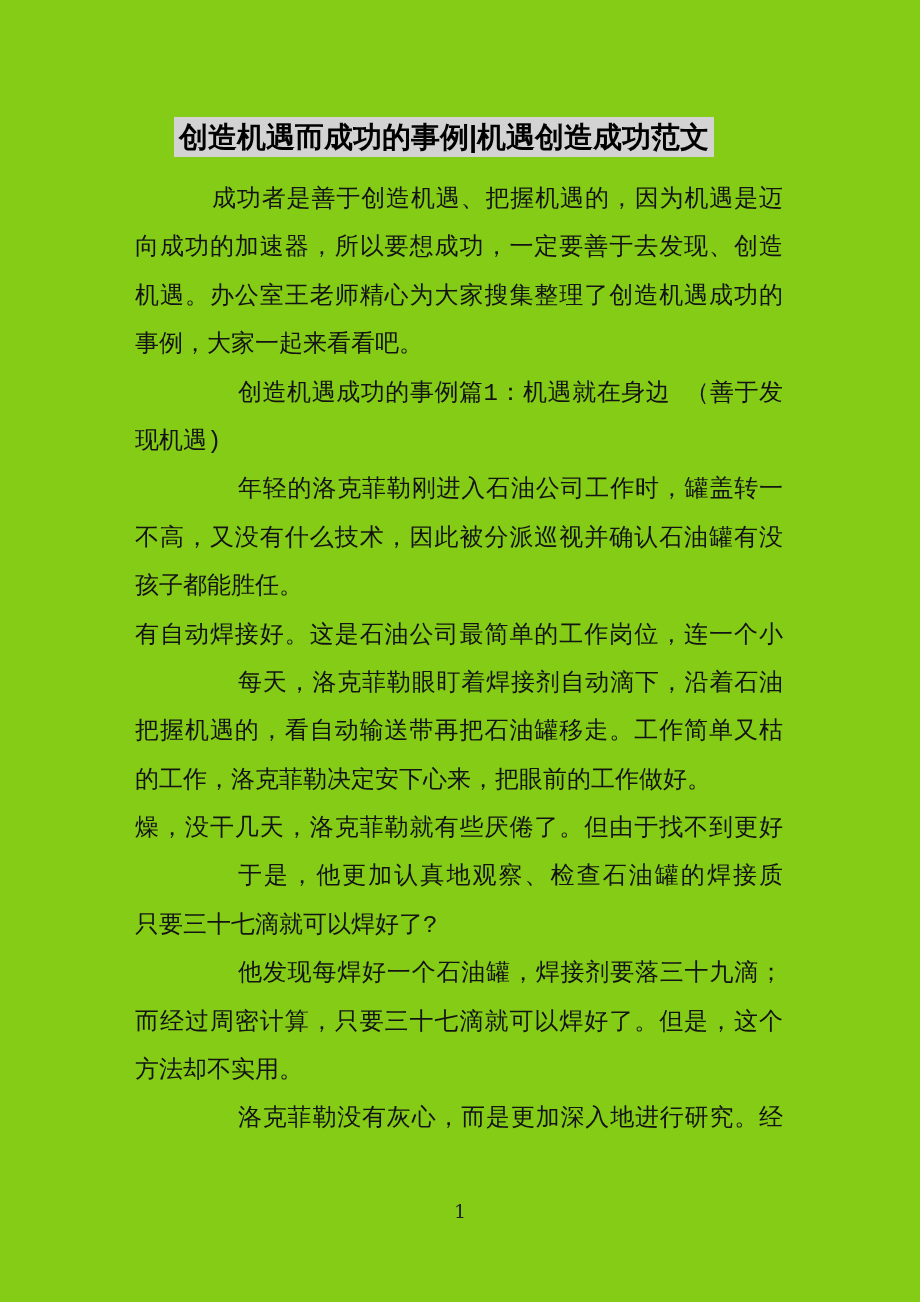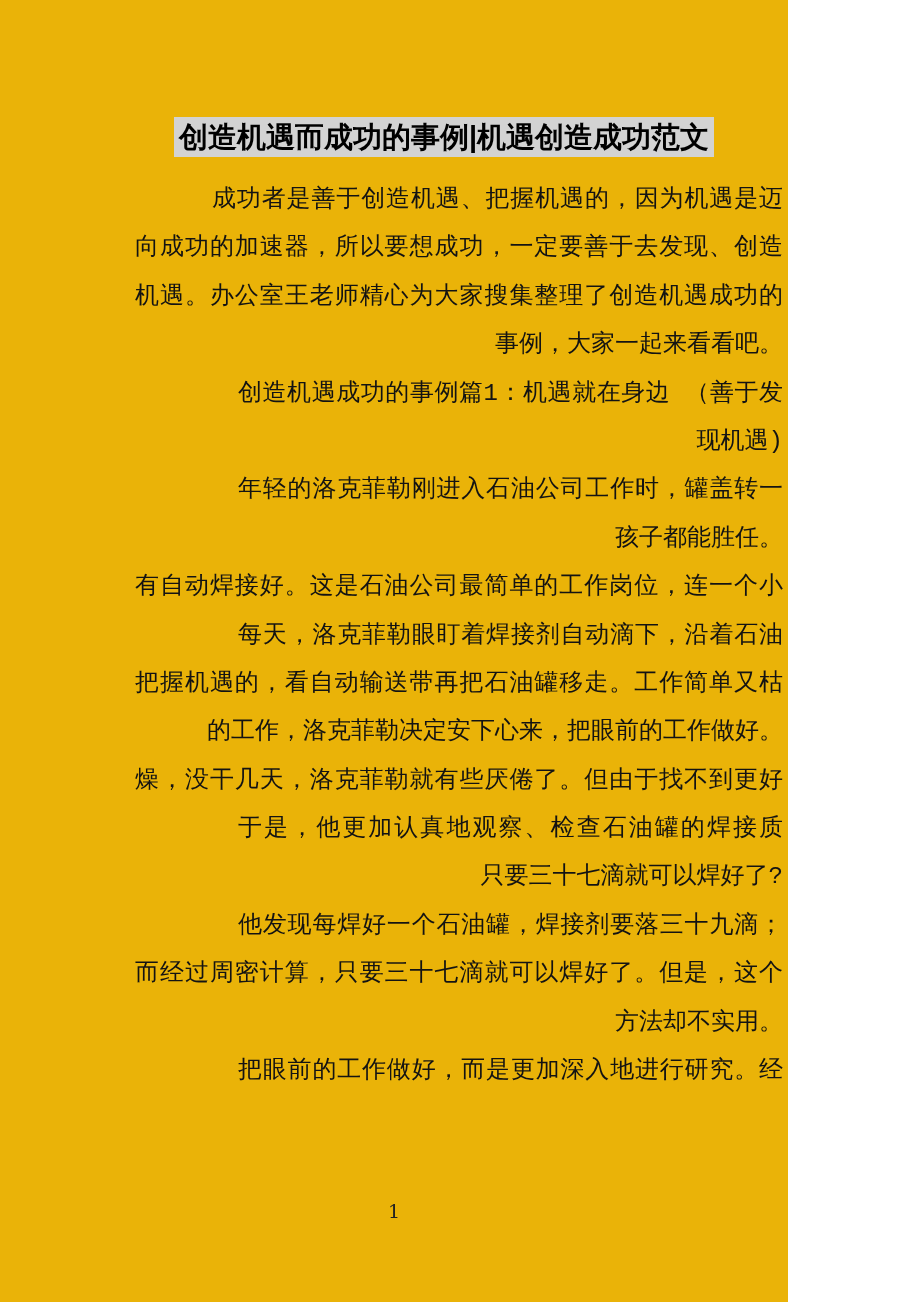--- a/index.html
+++ b/index.html
@@ -2,23 +2,23 @@
 <html><head>
 <meta charset="utf-8">
 <style>
   html, body {
     margin: 0;
     padding: 0;
     background: #ffffff;
   }
   .page {
     position: relative;
-    width: 788px;
+    width: 920px;
     height: 1302px;
-    background: #eab308;
+    background: #84cc16;
     overflow: hidden;
     font-family: "Liberation Serif", "DejaVu Serif", serif;
     color: #131313;
   }
   .content {
     position: absolute;
     left: 135px;
     top: 117px;
     width: 648px;
   }
@@ -49,21 +49,21 @@
     overflow: hidden;
     font-family: Liberation Mono, monospace;
   }
   .line::after {
     content: "";
     display: inline-block;
     width: 100%;
     height: 0;
   }
   .line.plain {
-    text-align: right;
+    text-align: left;
   }
   .line.plain::after {
     content: none;
   }
   .page-number {
     position: absolute;
     left: 0;
     top: 1200px;
     width: 100%;
     text-align: center;
@@ -84,37 +84,38 @@
           <div class="line">向成功的加速器，所以要想成功，一定要善于去发现、创造</div>
           <div class="line">机遇。办公室王老师精心为大家搜集整理了创造机遇成功的</div>
           <div class="line plain">事例，大家一起来看看吧。</div>
         </div>
         <div class="para">
           <div class="line" style="padding-left: 103px;">创造机遇成功的事例篇1：机遇就在身边 （善于发</div>
           <div class="line plain">现机遇)</div>
         </div>
         <div class="para">
           <div class="line" style="padding-left: 103px;">年轻的洛克菲勒刚进入石油公司工作时，罐盖转一圈</div>
+          <div class="line">不高，又没有什么技术，因此被分派巡视并确认石油罐有没</div>
           <div class="line plain">孩子都能胜任。</div>
           <div class="line">有自动焊接好。这是石油公司最简单的工作岗位，连一个小</div>
         </div>
         <div class="para">
           <div class="line" style="padding-left: 103px;">每天，洛克菲勒眼盯着焊接剂自动滴下，沿着石油</div>
           <div class="line">把握机遇的，看自动输送带再把石油罐移走。工作简单又枯</div>
           <div class="line plain">的工作，洛克菲勒决定安下心来，把眼前的工作做好。</div>
           <div class="line">燥，没干几天，洛克菲勒就有些厌倦了。但由于找不到更好</div>
         </div>
         <div class="para">
           <div class="line" style="padding-left: 103px;">于是，他更加认真地观察、检查石油罐的焊接质量。</div>
           <div class="line plain">只要三十七滴就可以焊好了?</div>
         </div>
         <div class="para">
           <div class="line" style="padding-left: 103px;">他发现每焊好一个石油罐，焊接剂要落三十九滴；</div>
           <div class="line">而经过周密计算，只要三十七滴就可以焊好了。但是，这个</div>
           <div class="line plain">方法却不实用。</div>
         </div>
         <div class="para">
-          <div class="line" style="padding-left: 103px;">把眼前的工作做好，而是更加深入地进行研究。经</div>
+          <div class="line" style="padding-left: 103px;">洛克菲勒没有灰心，而是更加深入地进行研究。经</div>
         </div>
       </div>
   </div>
   <div class="page-number">1</div>
 </div>
 
 </body></html>

